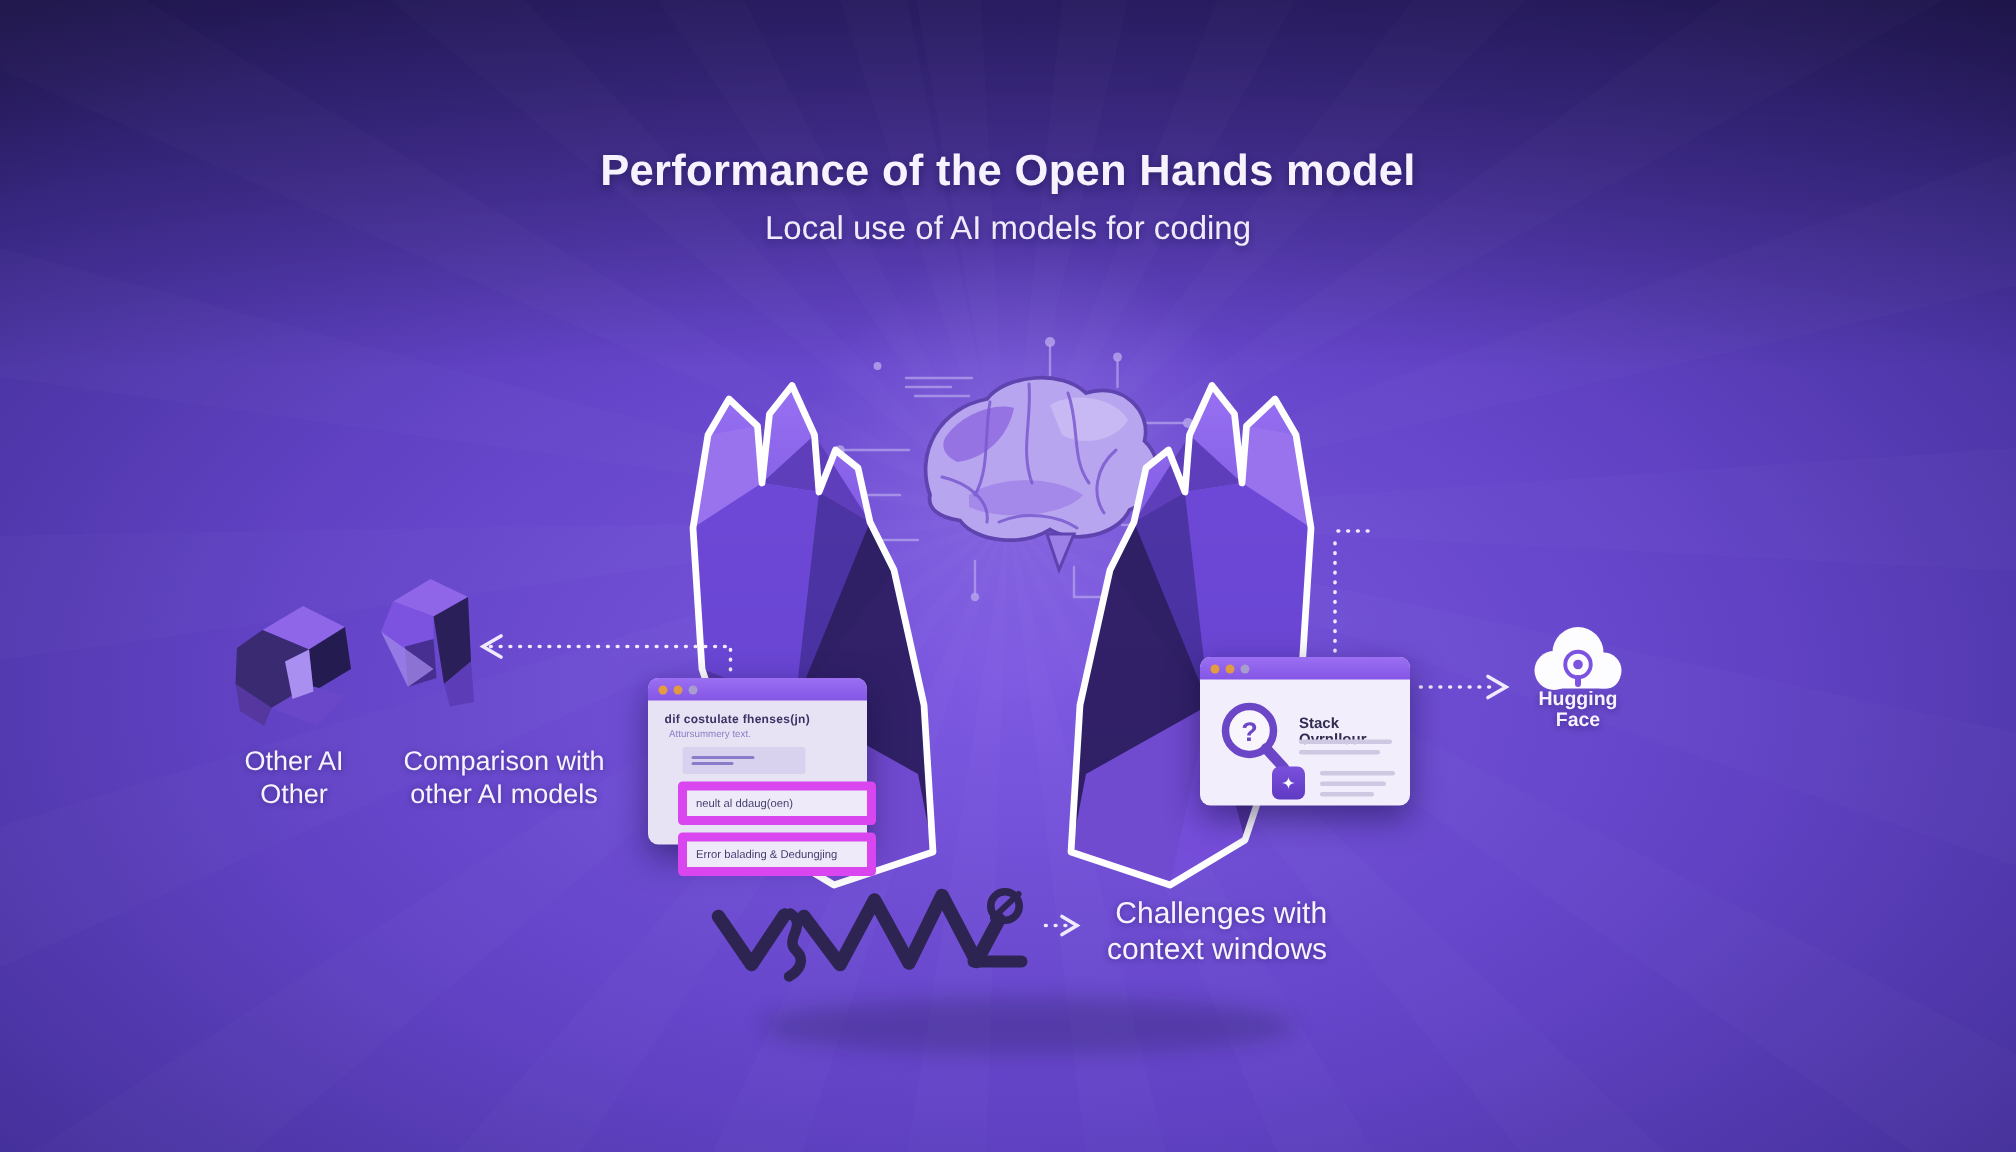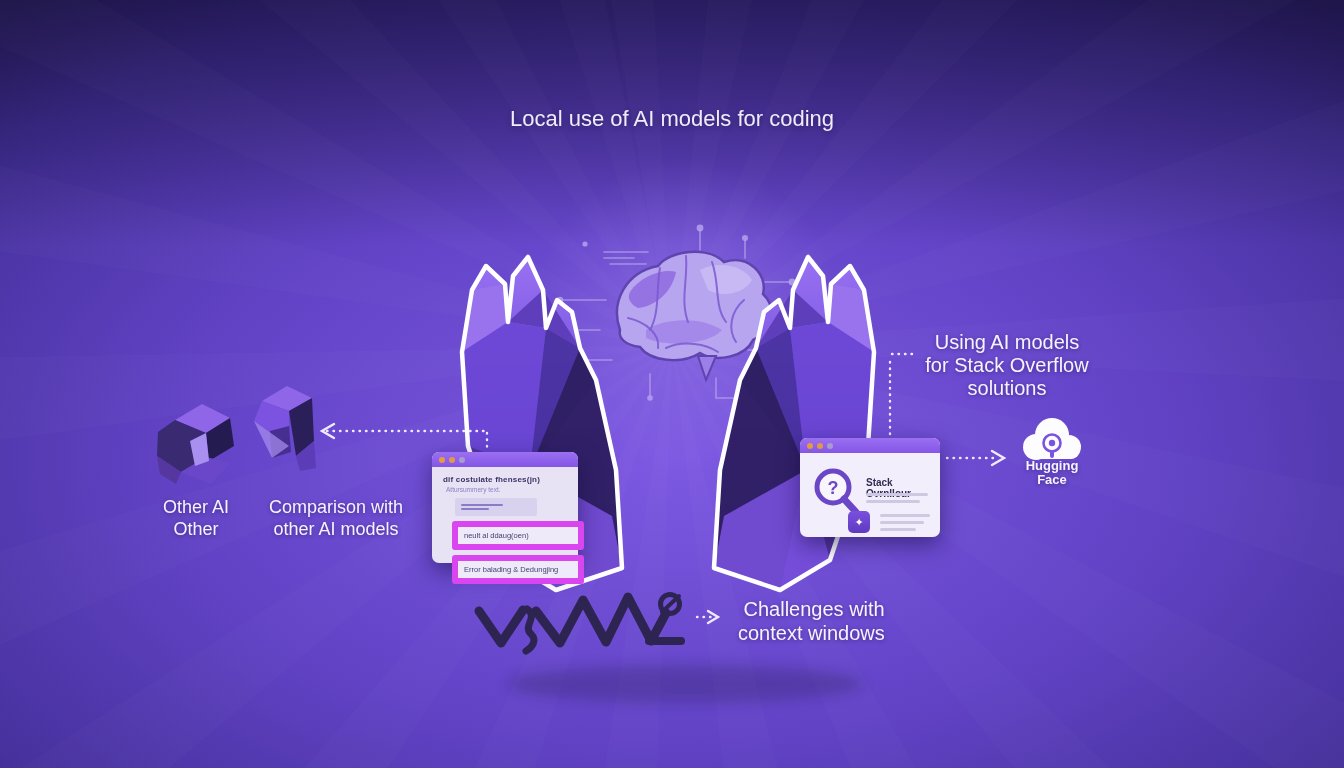--- a/index.html
+++ b/index.html
@@ -212,38 +212,34 @@
         <circle cx="1069" cy="447" r="12"></circle>
         <rect x="1026" y="441" width="54" height="18" rx="9"></rect>
       </g>
       <circle cx="1052" cy="443" r="8.5" fill="none" stroke="#7c52e0" stroke-width="2.6"></circle>
       <circle cx="1052" cy="443" r="3.2" fill="#7c52e0"></circle>
       <rect x="1050" y="450" width="4" height="8" rx="2" fill="#7c52e0"></rect>
     </g>
   </svg>
 
   <div class="abs title-block">
+    <div class="main-title white">Performance of the Open Hands model</div>
     <div class="subtitle white">Local use of AI models for coding</div>
   </div>
 
   <div class="abs label centered lbl-other white">
     <div>Other AI</div>
     <div>Other</div>
   </div>
 
   <div class="abs label centered lbl-comparison white">
     <div>Comparison with</div>
     <div>other AI models</div>
   </div>
 
-  <div class="abs label centered lbl-using white">
-    <div>Using AI models</div>
-    <div>for Stack Overflow</div>
-    <div>solutions</div>
-  </div>
 
   <div class="abs label centered lbl-hf white">
     <div>Hugging</div>
     <div>Face</div>
   </div>
 
 
   <div class="abs label lbl-challenges white">
     <div>Challenges with</div>
     <div>context windows</div>

